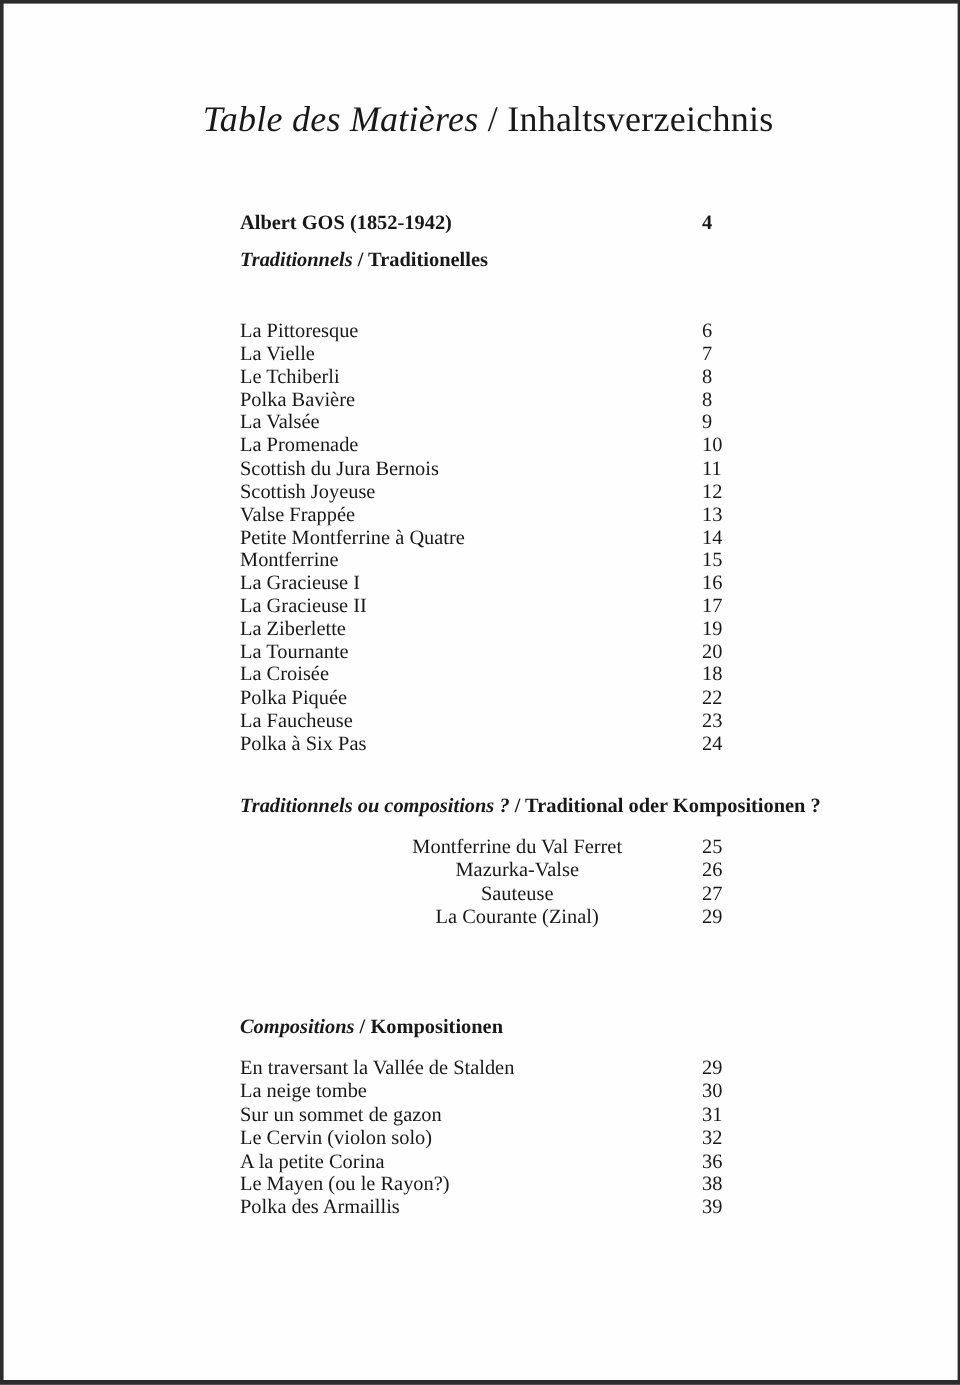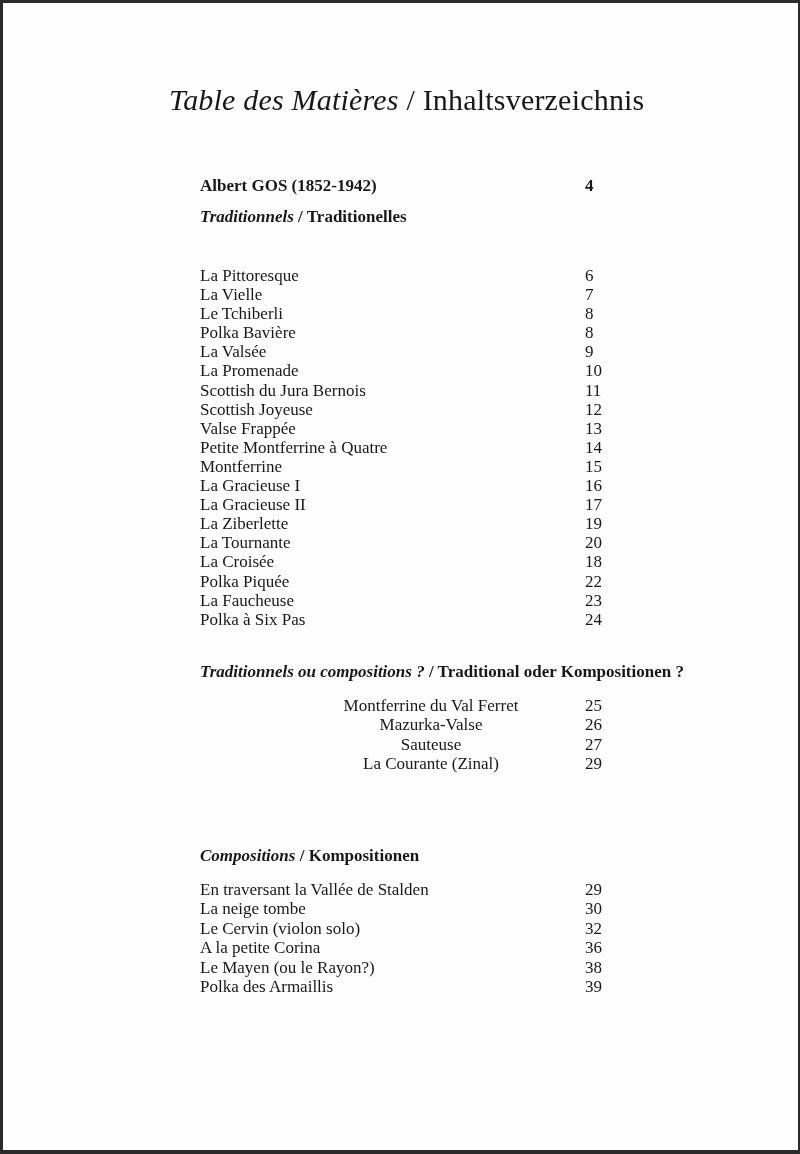--- a/index.html
+++ b/index.html
@@ -123,20 +123,21 @@
             <div class="row"><span class="entry-title">Mazurka-Valse</span><span class="pagenum">26</span></div>
             <div class="row"><span class="entry-title">Sauteuse</span><span class="pagenum">27</span></div>
             <div class="row"><span class="entry-title">La Courante (Zinal)</span><span class="pagenum">29</span></div>
           </div>
         </div>
         <div class="section section-2">
           <div class="heading"><span class="h-fr">Compositions</span><span class="h-sep"> / </span><span class="h-de">Kompositionen</span></div>
           <div class="entries">
             <div class="row"><span class="entry-title">En traversant la Vallée de Stalden</span><span class="pagenum">29</span></div>
             <div class="row"><span class="entry-title">La neige tombe</span><span class="pagenum">30</span></div>
+            <div class="row"><span class="entry-title">Sur un sommet de gazon</span><span class="pagenum">31</span></div>
             <div class="row"><span class="entry-title">Le Cervin (violon solo)</span><span class="pagenum">32</span></div>
             <div class="row"><span class="entry-title">A la petite Corina</span><span class="pagenum">36</span></div>
             <div class="row"><span class="entry-title">Le Mayen (ou le Rayon?)</span><span class="pagenum">38</span></div>
             <div class="row"><span class="entry-title">Polka des Armaillis</span><span class="pagenum">39</span></div>
           </div>
         </div>
       </div>
   </div>
 </div>
 

